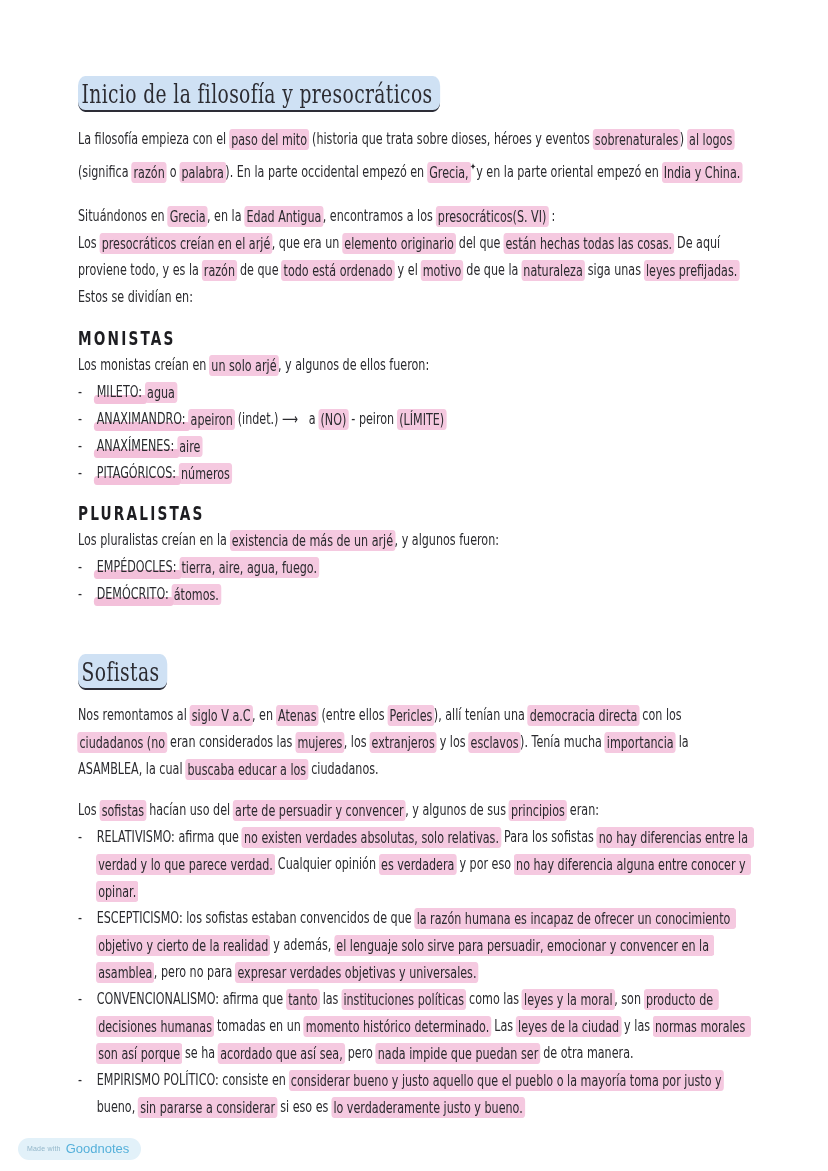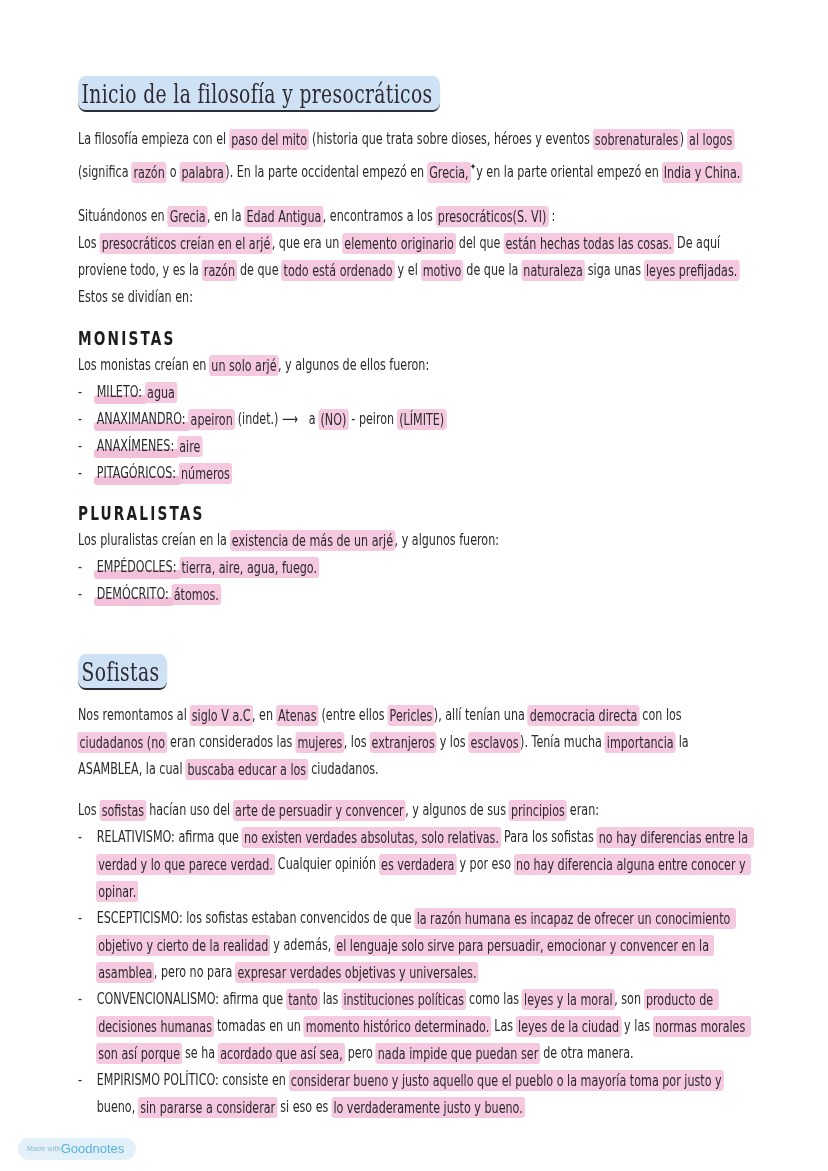--- a/index.html
+++ b/index.html
@@ -33,21 +33,21 @@
   
   .mt-para1{margin-top:14px;}
   .mt-para2{margin-top:17px;}
   .mt-monistas{margin-top:14px;}
   .mt-intro{margin-top:1px;}
   .mt-pluralistas{margin-top:13px;}
   .mt-sofistas{margin-top:46px;}
   .mt-sof-para{margin-top:12px;}
   .mt-sof-intro{margin-top:14px;}
   
-  .badge{position:absolute;left:18px;top:1138px;display:inline-flex;align-items:center;
+  .badge{position:absolute;left:18px;top:1138px;display:inline-flex;align-items:center;gap:5px;
          background:#e2f1f9;border-radius:12px;padding:3px 12px 4px 9px;font-family:"Liberation Sans",sans-serif;}
   .badge-made{font-size:7px;color:#93b7ca;letter-spacing:.2px;}
   .badge-brand{font-size:13px;color:#55b0da;font-weight:500;}
 </style>
 </head>
 <body>
 
 <div class="content">
   <div class="condense">
 

